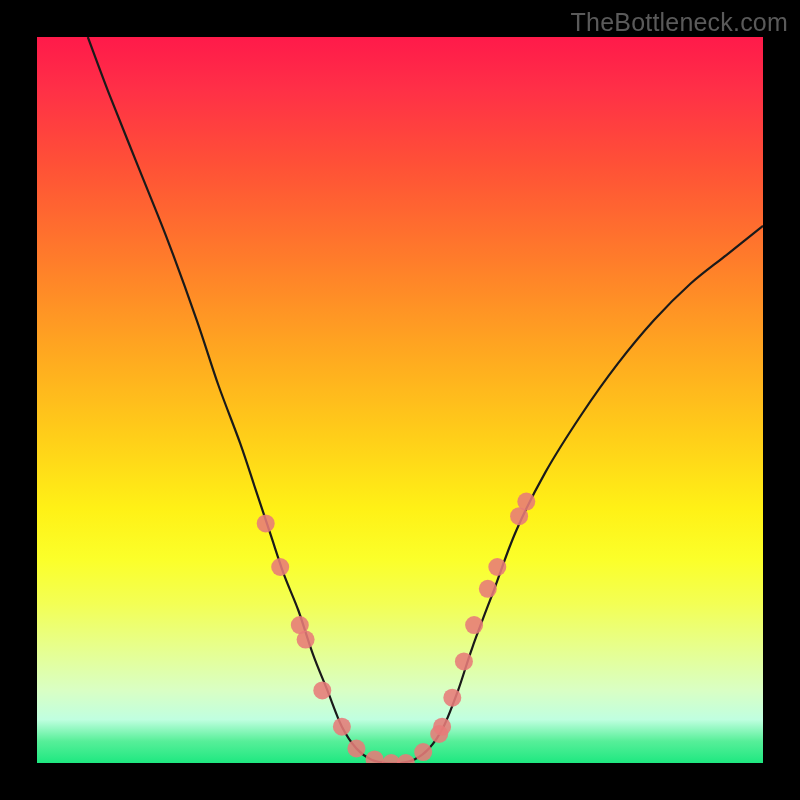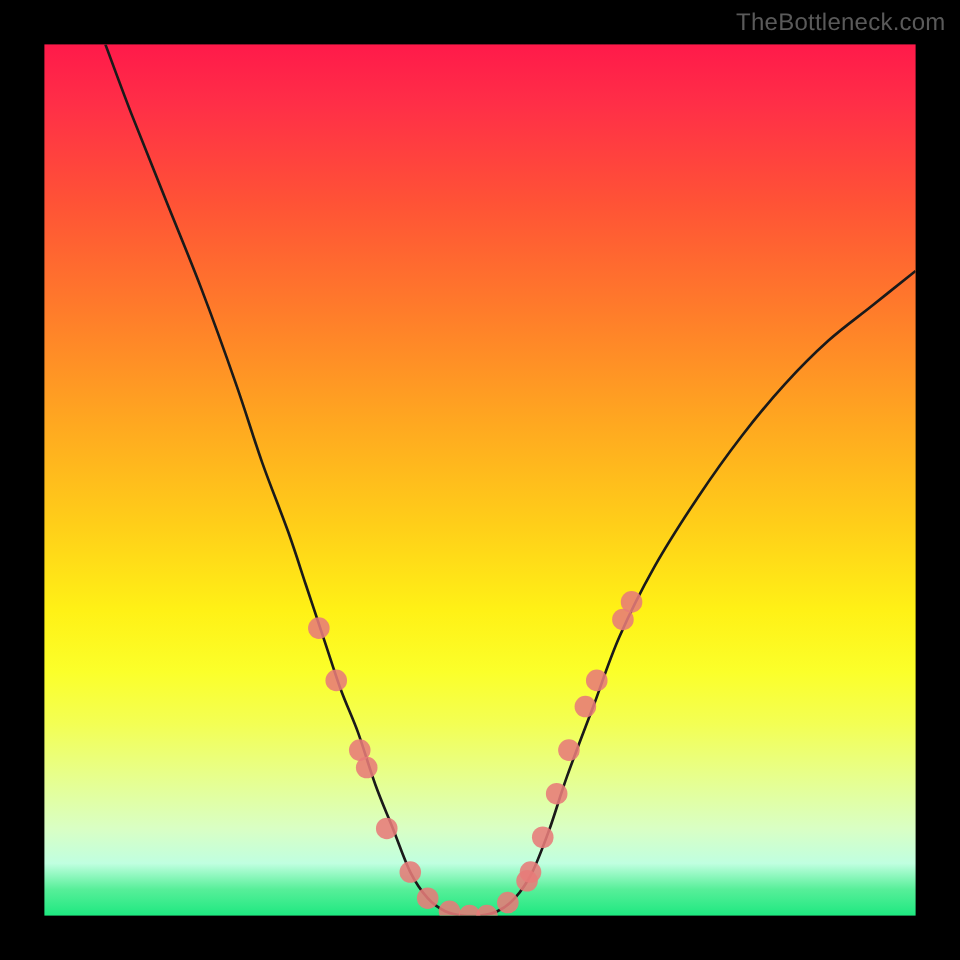--- a/index.html
+++ b/index.html
@@ -33,21 +33,21 @@
       #d9ffc4 90%,
       #c0ffe0 94%,
       #57ef99 97%,
       #1ee880 100%);
   }
 
   .watermark {
     position: absolute;
     top: 8px;
     right: 12px;
-    font-size: 20px;
+    font-size: 25px;
     font-weight: 500;
     color: #5a5a5a;
     letter-spacing: 0.2px;
   }
 
   svg.curve {
     position: absolute;
     left: 0; top: 0;
     width: 726px; height: 726px;
   }

